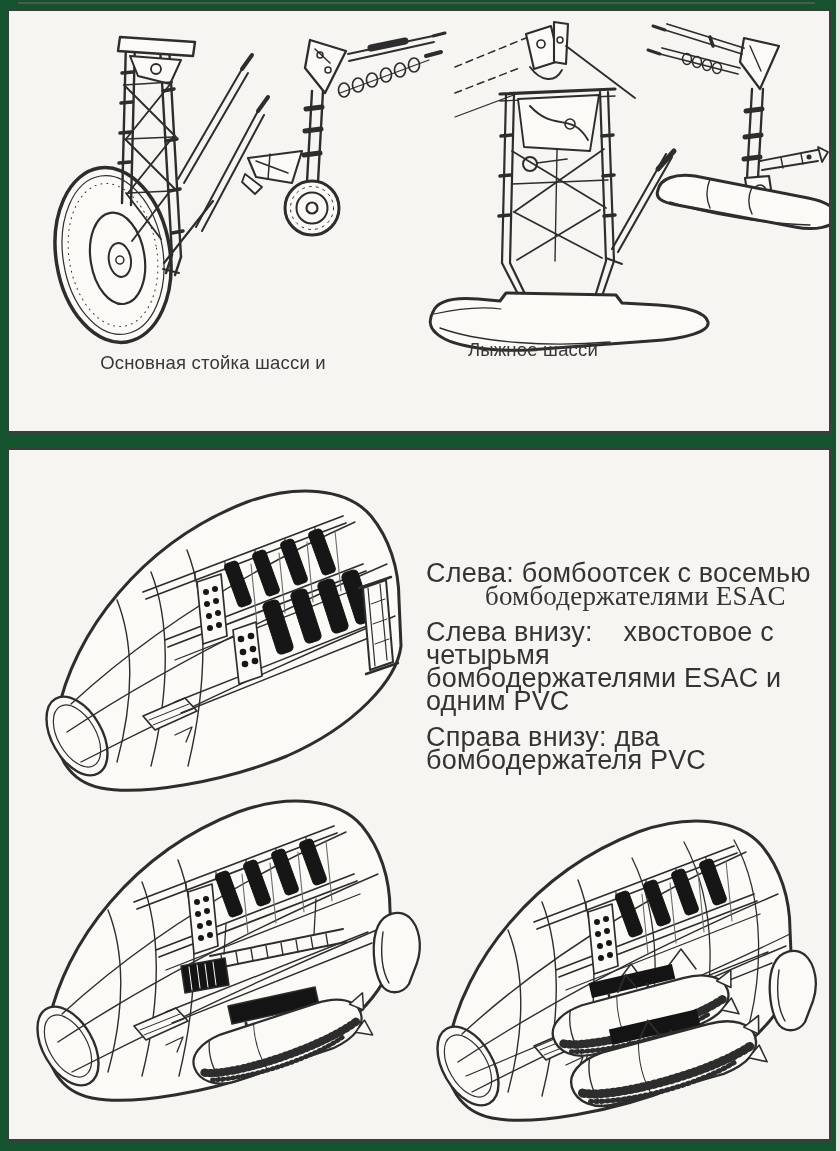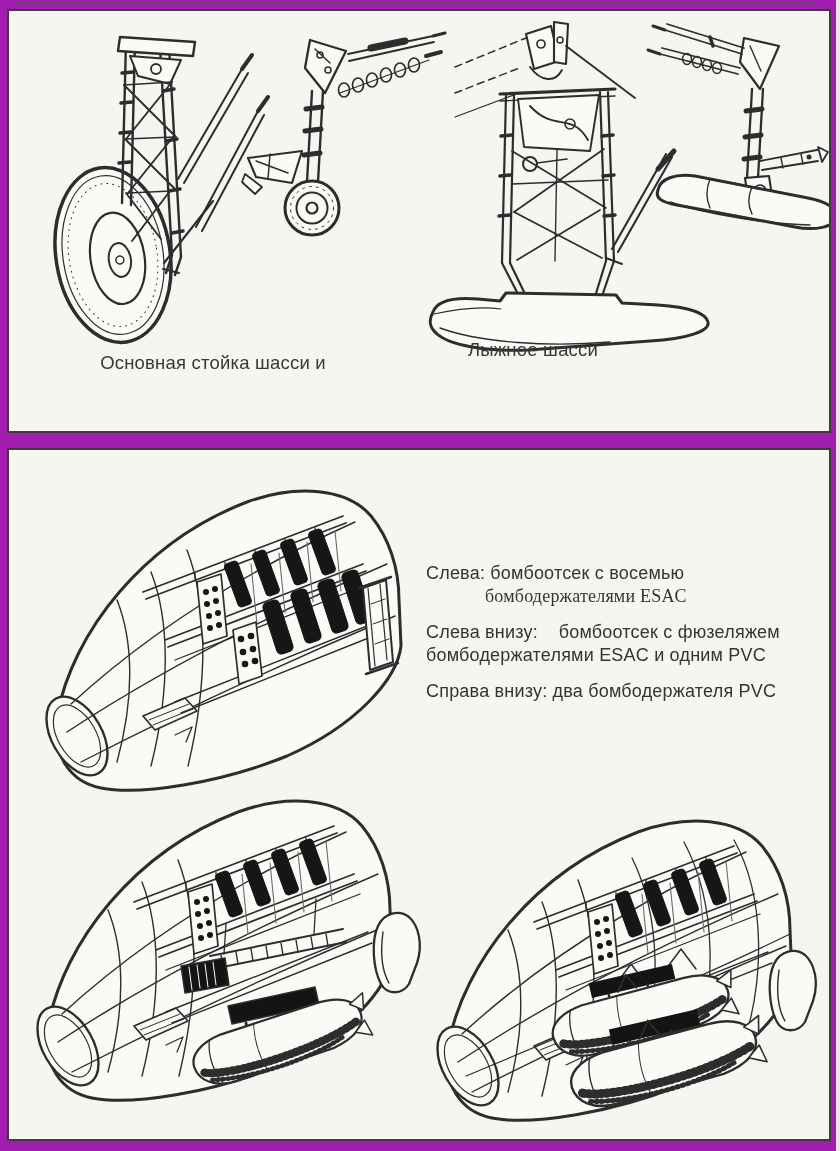--- a/index.html
+++ b/index.html
@@ -1,28 +1,28 @@
 <!DOCTYPE html>
 <html><head>
 <meta charset="utf-8">
 <style>
   html,body{margin:0;padding:0;}
   body{background:#e9e8e5;}
-  #page{position:relative;width:836px;height:1151px;background:#a21caf;overflow:hidden;
+  #page{position:relative;width:836px;height:1151px;background:#14532d;overflow:hidden;
         font-family:"Liberation Sans", sans-serif;color:#3a3a3a;}
   .edge-line{position:absolute;height:2px;background:#5a5a5a;opacity:.8;}
   .panel{position:absolute;border:2px solid #3c3c3c;background:#f6f5f2;}
   #panel-gear{left:7px;top:9px;width:820px;height:420px;}
   #panel-bomb{left:7px;top:448px;width:820px;height:689px;}
   svg.art{position:absolute;left:0;top:0;}
   .caption{position:absolute;text-align:center;font-size:18.5px;line-height:23px;
            letter-spacing:.2px;color:#383838;}
   #caption-main{left:58px;top:340px;width:292px;}
   #caption-ski{left:398px;top:327px;width:252px;}
-  .notes{position:absolute;left:417px;top:112px;width:390px;font-size:18px;
+  .notes{position:absolute;left:417px;top:112px;width:390px;font-size:27px;
          line-height:23px;letter-spacing:.2px;color:#343434;}
   .note{margin-bottom:13px;}
   .note div{white-space:pre-wrap;}
   .ind-a{padding-left:59px;font-family:Liberation Serif, serif;}
   .ind-b{padding-left:110px;}
 </style>
 </head>
 <body>
 
 <div id="page">
@@ -280,21 +280,21 @@
         </g>
       </g>
     </svg>
 
     <div class="notes">
       <div class="note">
         <div>Слева: бомбоотсек с восемью</div>
         <div class="ind-a">бомбодержателями ESAC</div>
       </div>
       <div class="note">
-        <div>Слева внизу:    бомбоотсек с фюзеляжем</div>
+        <div>Слева внизу:    хвостовое с четырьмя</div>
         <div>бомбодержателями ESAC и одним PVC</div>
       </div>
       <div class="note">
         <div>Справа внизу: два бомбодержателя PVC</div>
       </div>
     </div>
   </div>
 
 </div>
 

